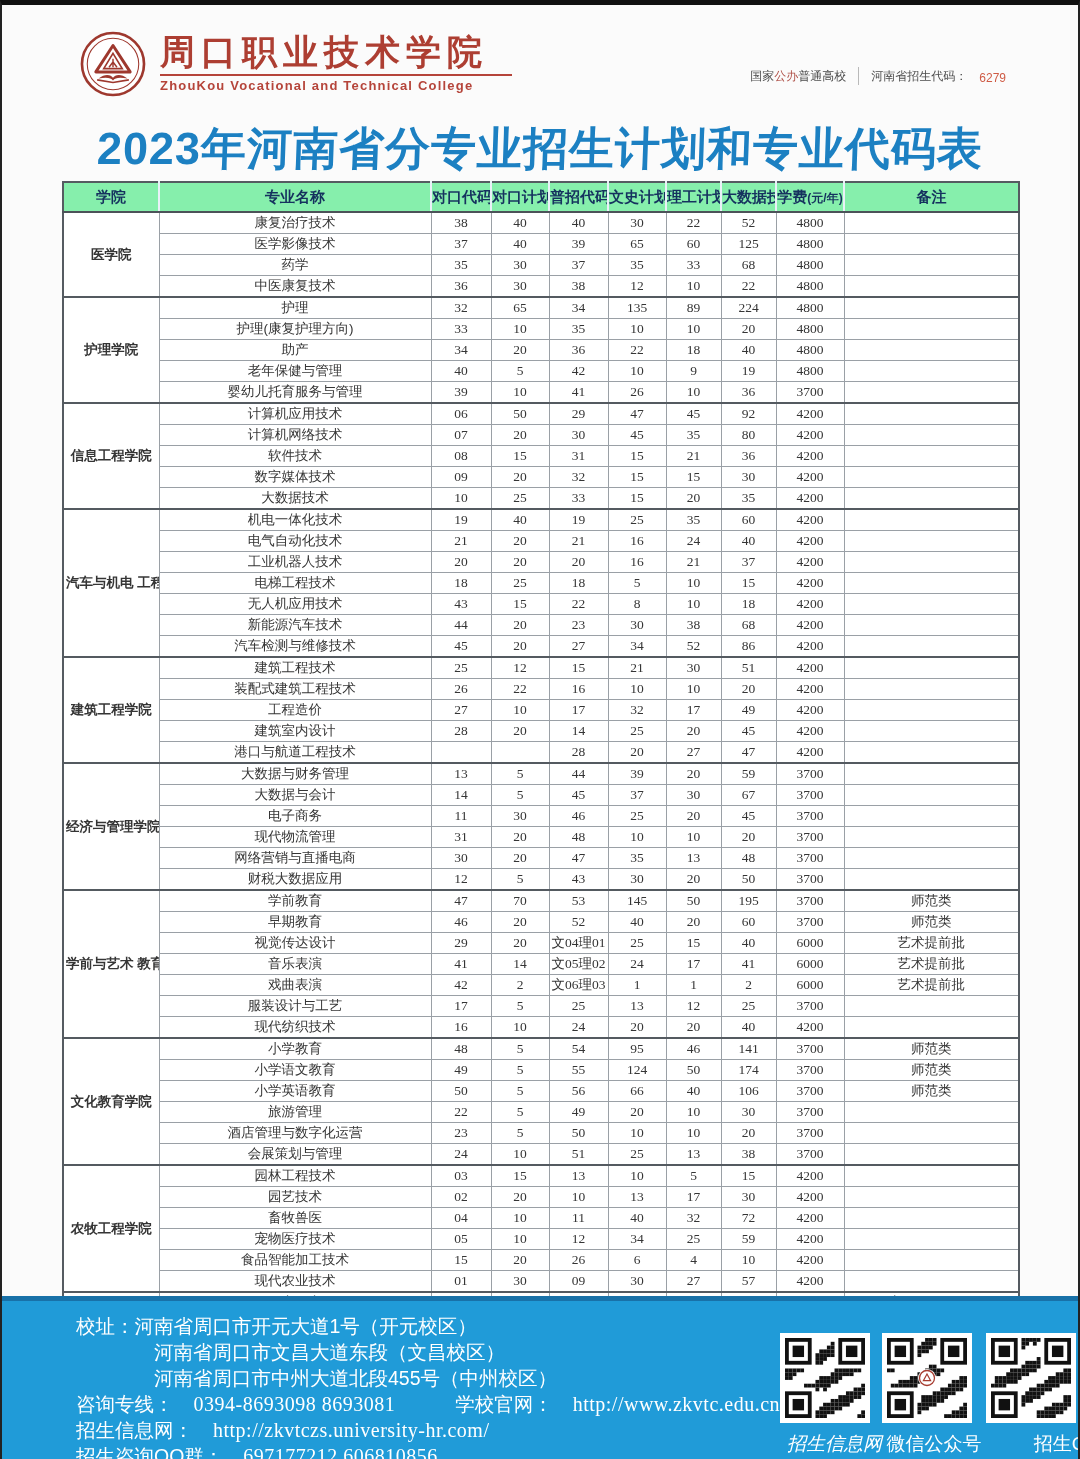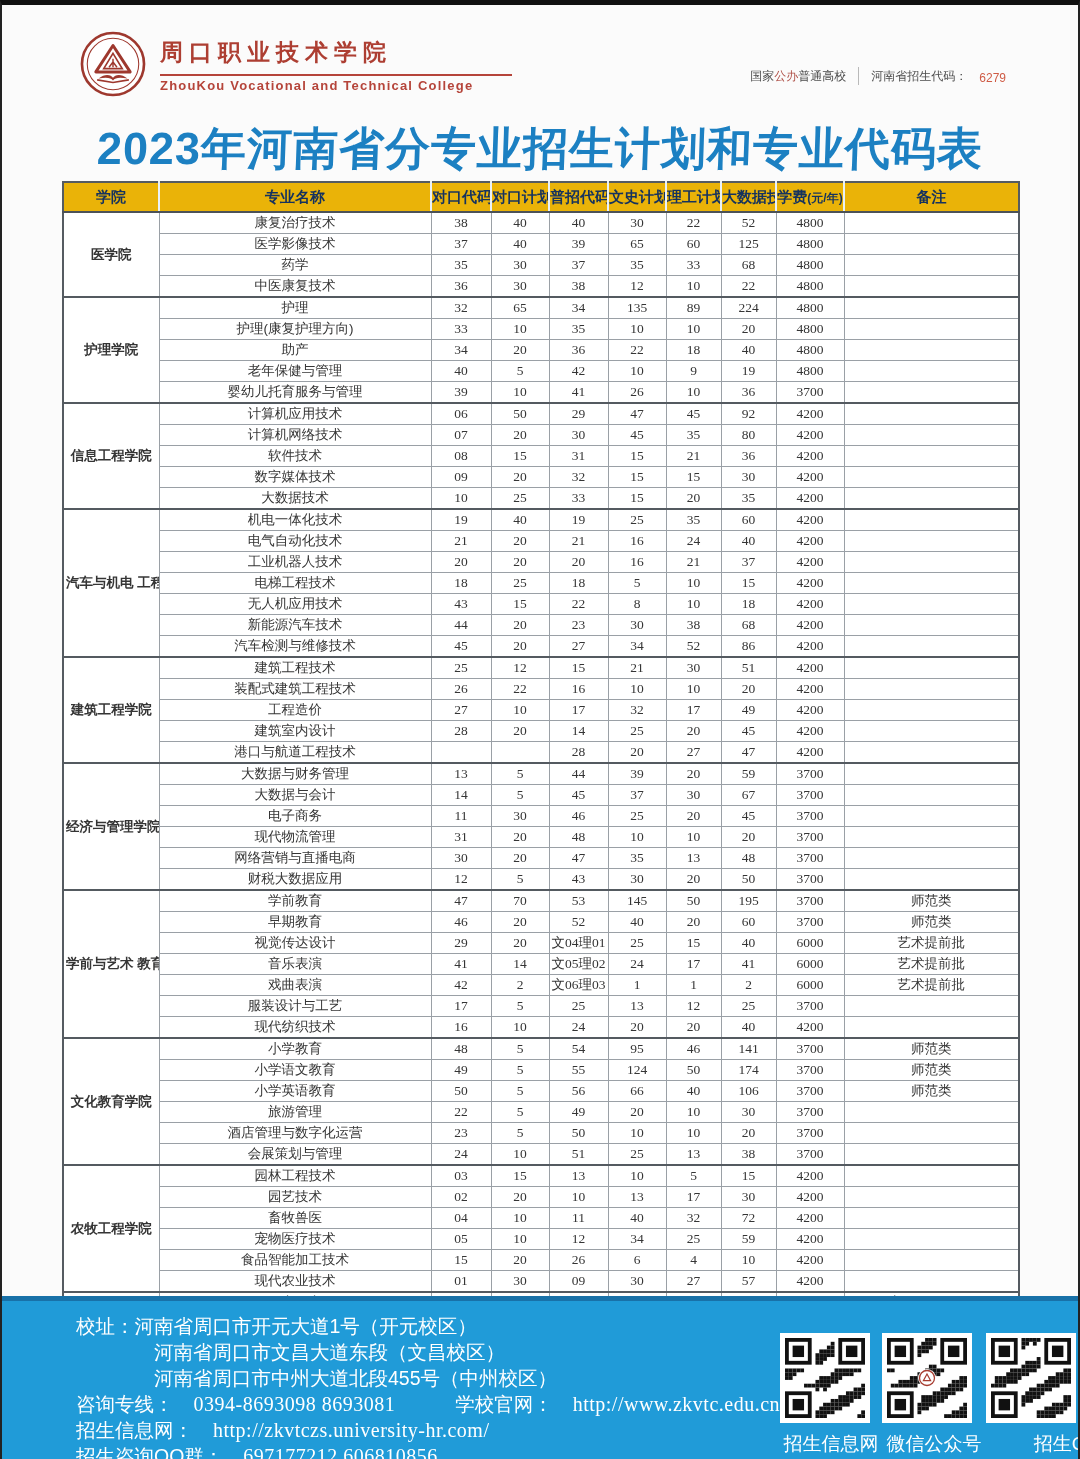--- a/index.html
+++ b/index.html
@@ -13,21 +13,21 @@
     border-left:2px solid #222;
     border-right:2px solid #222;
     overflow:hidden;
   }
   
   .topbar{height:112px;display:flex;align-items:center;padding-left:78px;box-sizing:border-box;}
   .logo-seal{width:66px;height:66px;flex:0 0 auto;margin-top:6px;}
   .name-block{margin-left:14px;margin-top:6px;}
   .school-cn{
     font-family:"Liberation Serif",serif;
-    font-weight:700;font-size:23px;line-height:36px;
+    font-weight:700;font-size:35px;line-height:36px;
     color:#ad3e32;letter-spacing:6px;white-space:nowrap;
   }
   .school-rule{height:2px;background:#b5443a;margin:3px 0 2px 0;width:352px;}
   .school-en{
     font-size:13px;font-weight:700;color:#b5443a;letter-spacing:1.2px;white-space:nowrap;
   }
   .badge{
     margin-left:auto;margin-right:72px;margin-top:30px;
     font-size:12px;color:#4c4c4c;white-space:nowrap;display:flex;align-items:flex-end;
   }
@@ -42,21 +42,21 @@
     font-size:45px;font-weight:800;color:#1c80c2;letter-spacing:1px;
     transform:skewX(-2deg);white-space:nowrap;
   }
   
   .table-wrap{width:956px;margin:0 auto;}
   table.plan{
     border-collapse:collapse;table-layout:fixed;width:956px;
     border:2px solid #555b61;
   }
   table.plan th{
-    background:#eab308;color:#15325e;font-size:15px;font-weight:700;
+    background:#86efac;color:#15325e;font-size:15px;font-weight:700;
     height:28px;padding:0;text-align:center;
     border-left:2px solid #e9f1f8;border-right:2px solid #e9f1f8;
     border-bottom:2px solid #4c5258;white-space:nowrap;overflow:hidden;
   }
   table.plan th:first-child{border-left:none;}
   table.plan th:last-child{border-right:none;}
   table.plan th .unit{font-size:12px;font-weight:700;}
   table.plan td{
     height:20px;padding:0 2px;text-align:center;vertical-align:middle;
     border:1px solid #9aa0a6;border-top:1px solid #a7adb3;
@@ -82,21 +82,21 @@
   .f-label{font-weight:400;}
   .f-indent{padding-left:78px;}
   .latin{font-family:"Liberation Serif",serif;font-size:20px;letter-spacing:0.5px;margin-left:20px;}
   .gap-seg{display:inline-block;width:60px;}
   .footer-right{flex:0 0 395px;padding-top:32px;position:relative;}
   .qr-row{display:flex;align-items:flex-start;}
   .qr-tile{background:#fff;padding:5px;width:80px;height:80px;flex:0 0 auto;}
   .qr-tile svg{display:block;width:80px;height:80px;}
   .qr1{margin-right:12px;} .qr2{margin-right:14px;} .qr3{margin-right:6px;}
   .qr-labels{display:flex;margin-top:8px;font-size:19px;}
-  .qr-lab1{width:102px;text-align:center;}
+  .qr-lab1{width:102px;text-align:right;font-style:italic;}
   .qr-lab2{width:104px;text-align:center;}
   .qr-lab3{width:182px;text-align:center;}
 </style>
 </head>
 <body>
 
 <div class="topbar">
   <svg class="logo-seal" viewBox="0 0 100 100">
     <circle cx="50" cy="50" r="47" fill="#fff" stroke="#9e382e" stroke-width="4"></circle>
     <circle cx="50" cy="50" r="39" fill="none" stroke="#9e382e" stroke-width="1.6"></circle>

